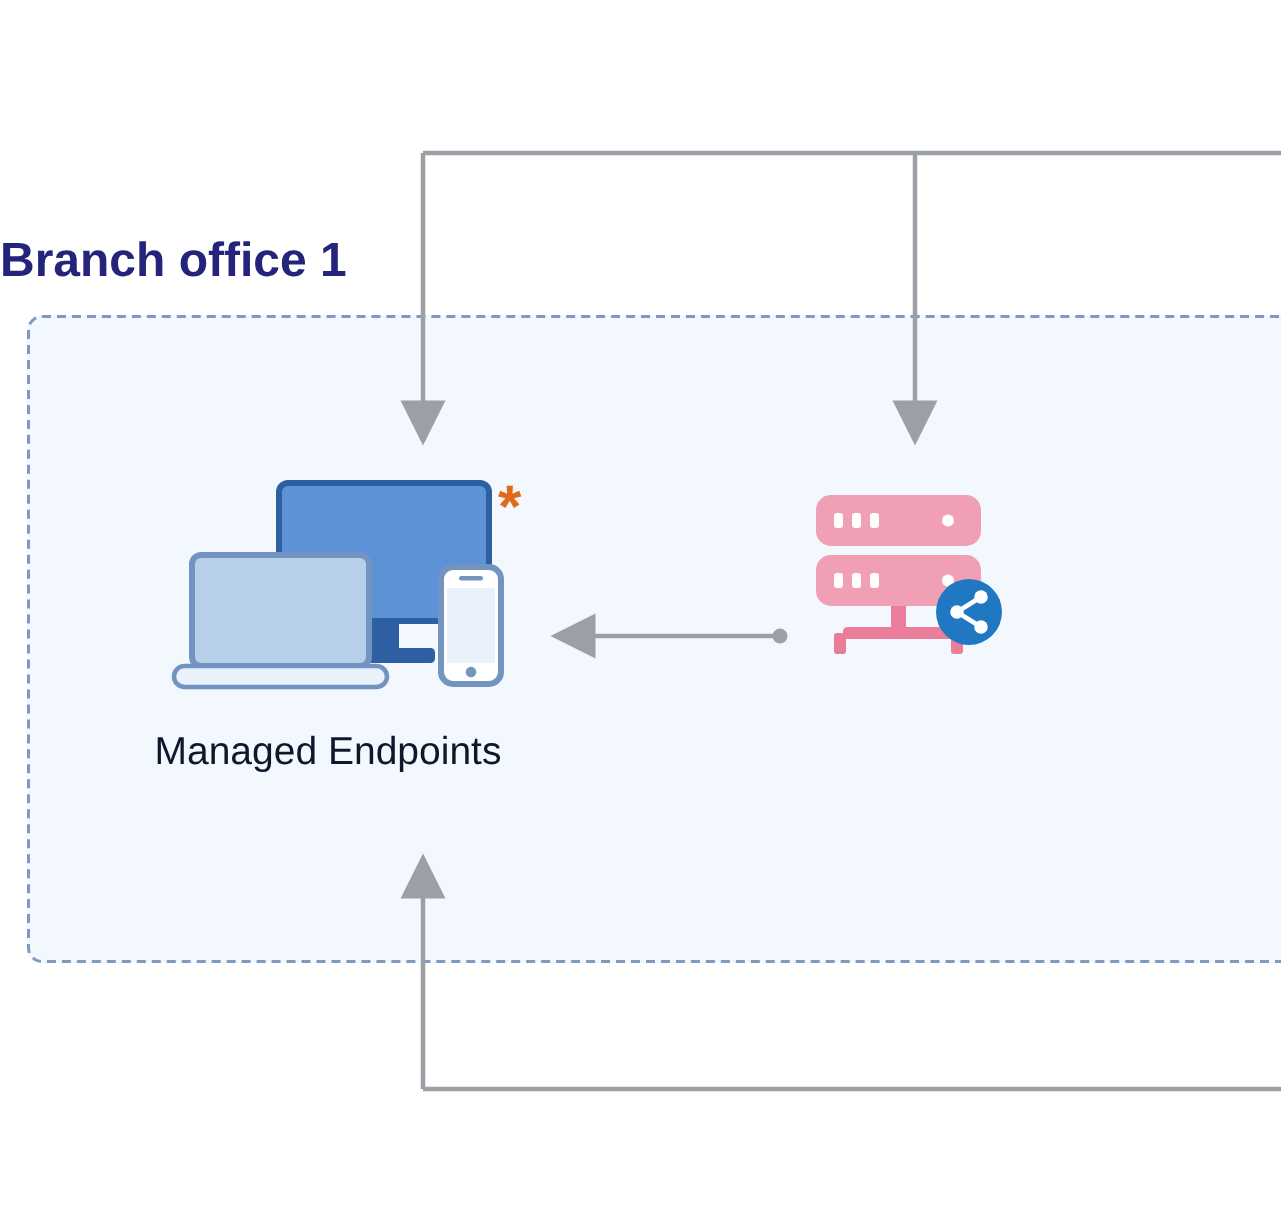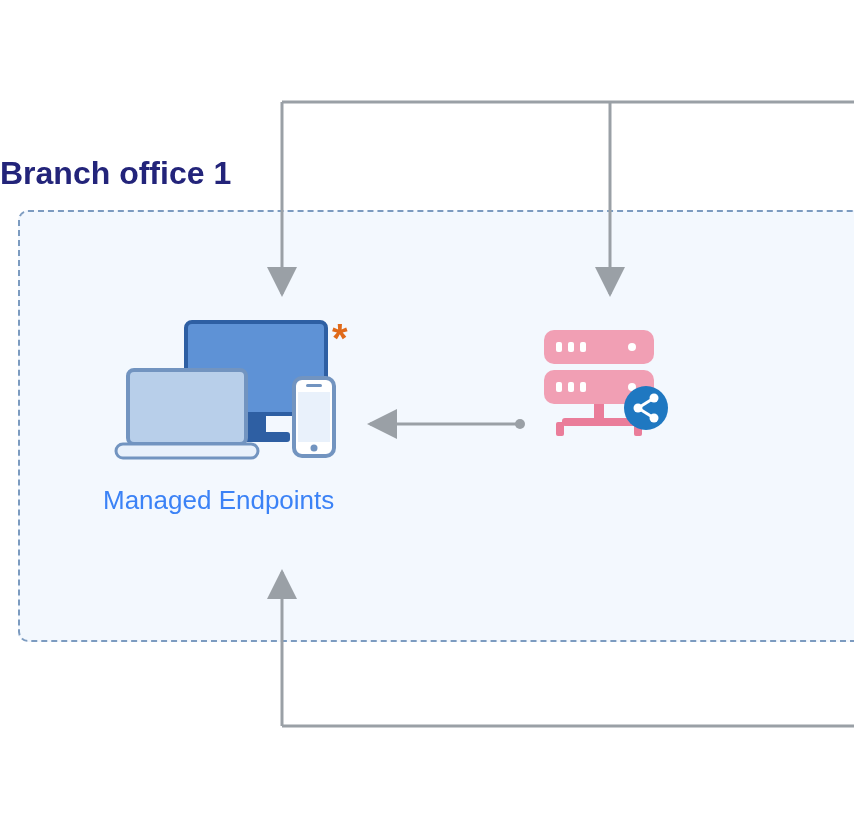--- a/index.html
+++ b/index.html
@@ -29,21 +29,21 @@
   }
   .box {
     position: absolute;
     border: 2px dashed #7c9bc0;
     border-radius: 10px;
     background: #f3f8fe;
   }
   .node-label {
     position: absolute;
     font-size: 26px;
-    color: #3b82f6;
+    color: #0f172a;
     white-space: nowrap;
   }
   .asterisk {
     position: absolute;
     color: #e06a1a;
     font-size: 40px;
     font-weight: 700;
     line-height: 1;
   }
   .icon-wrap {

